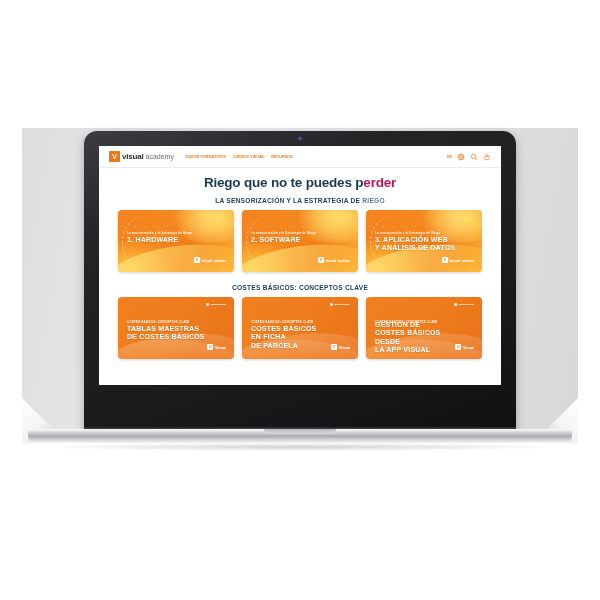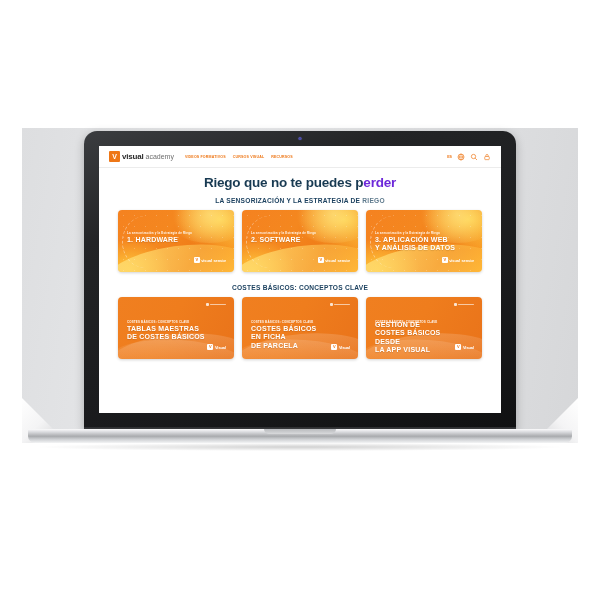--- a/index.html
+++ b/index.html
@@ -31,21 +31,21 @@
     background:linear-gradient(160deg,#3b3d40 0%,#232426 25%,#1b1c1e 60%,#101112 100%);
     border-radius:13px 13px 4px 4px;
     box-shadow:0 3px 10px rgba(0,0,0,.25);
   }
   .cam{
     position:absolute;left:50%;top:6px;transform:translateX(-50%);
     width:3px;height:3px;border-radius:50%;
     background:#4a4ba8;box-shadow:0 0 1px #6f70c8;
   }
   .screen{
-    position:absolute;left:99px;top:146px;width:402px;height:267px;
+    position:absolute;left:99px;top:146px;width:402px;height:239px;
     background:#ffffff;overflow:hidden;
   }
   .base{
     position:absolute;left:28px;top:429px;width:544px;height:14px;
     background:linear-gradient(180deg,#fbfbfc 0%,#dcdde0 20%,#a9abae 52%,#cfd1d4 74%,#f3f4f5 100%);
     border-radius:0 0 7px 7px;
   }
   .base-top{
     position:absolute;left:84px;top:427px;width:432px;height:5px;
     background:linear-gradient(180deg,#2a2b2d,#55575a);
@@ -82,21 +82,21 @@
   .lang{font-size:3.6px;font-weight:700;color:#ee7717;}
   .ico{width:8px;height:8px;display:block;}
   .ico svg{width:8px;height:8px;display:block;}
 
   
   .content{padding:5px 10px 0;}
   .page-title{
     text-align:center;font-size:13.5px;font-weight:700;color:#183a52;
     letter-spacing:-.2px;margin:2px 0 7px;
   }
-  .page-title .soft{color:#6d28d9;}
+  .page-title .soft{color:#be185d;}
   .section-head{
     text-align:center;font-size:6.6px;font-weight:700;color:#1d4260;
     letter-spacing:.25px;margin:4px 0 6px;
   }
   .section-head .soft{color:#5e7a8d;}
 
   .row{display:flex;gap:8px;justify-content:center;}
 
   .card{
     position:relative;width:116px;height:62px;border-radius:4px;overflow:hidden;

